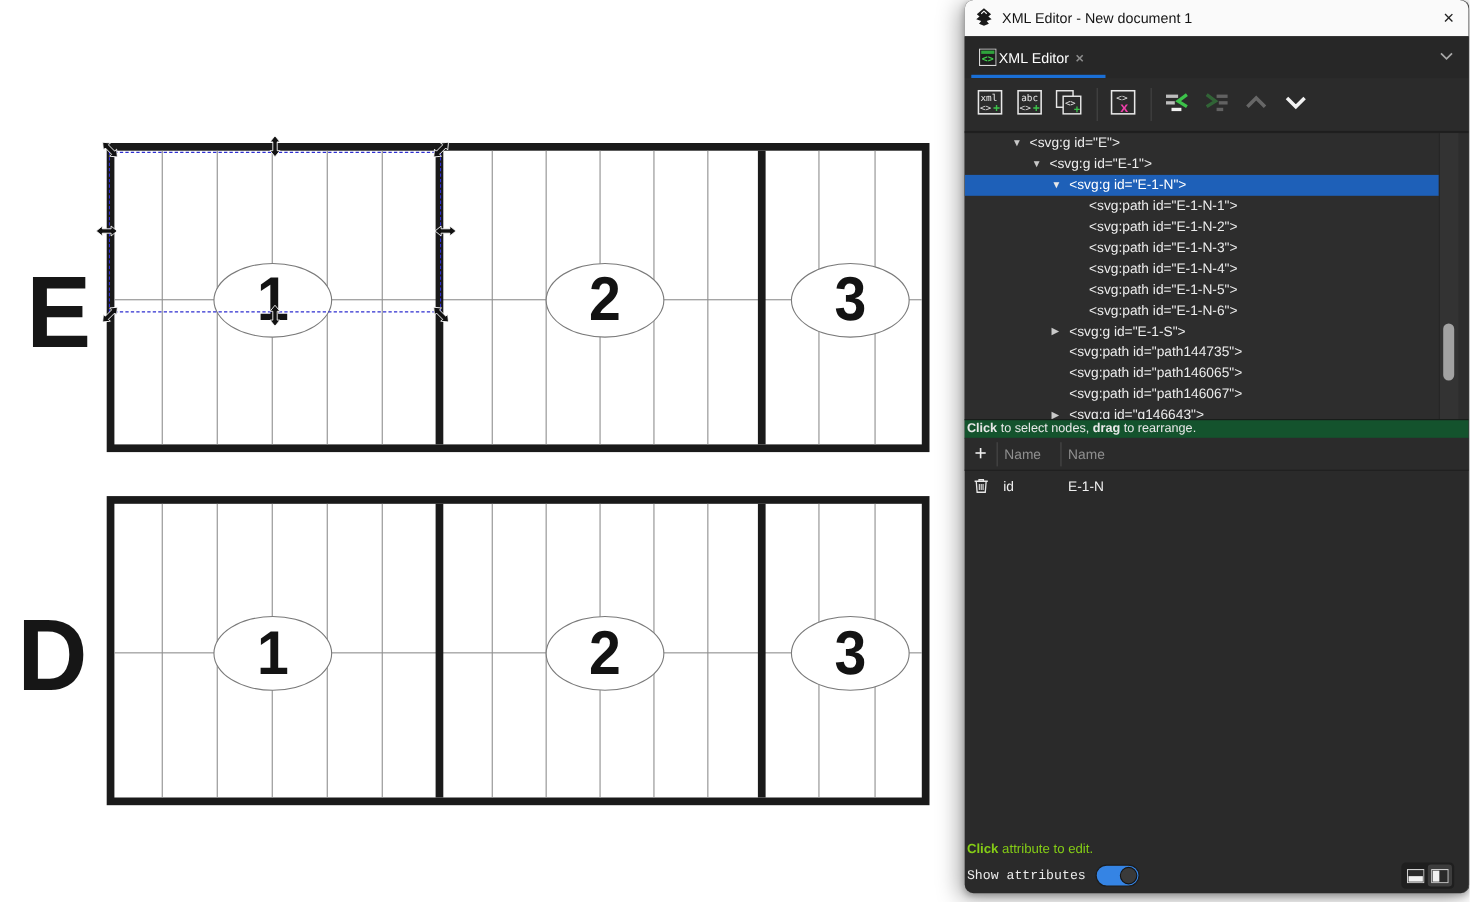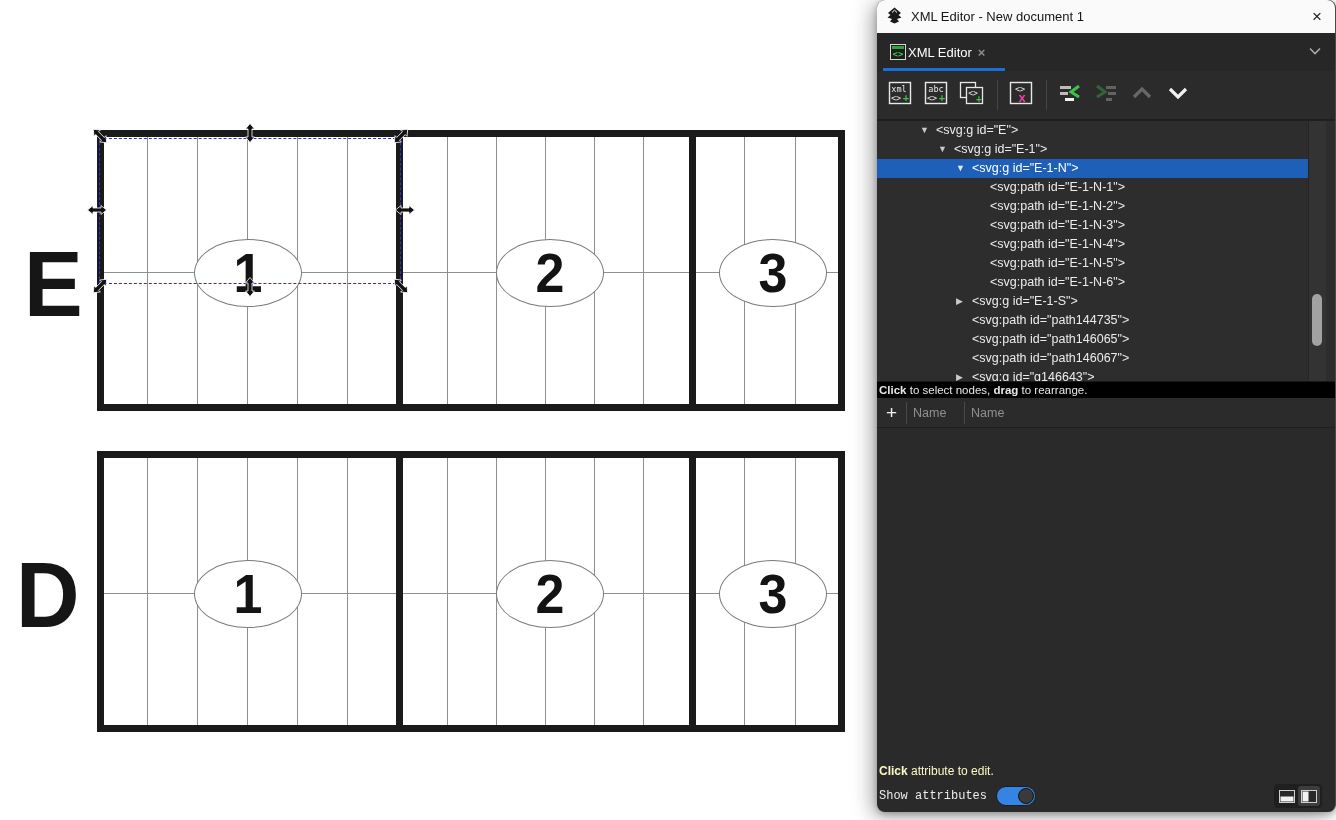--- a/index.html
+++ b/index.html
@@ -70,40 +70,40 @@
   }
   .trow.selected{background:#1e60b8;color:#ffffff;}
   .tri{width:16px;font-size:9px;color:#c9c9c9;display:inline-block;text-align:left;flex:none;}
   .trow.selected .tri{color:#e8e8e8;}
   #tree-scroll{
     position:absolute;right:9px;top:0;bottom:0;width:17px;background:#333333;
     border-left:1px solid #252525;
   }
   #tree-thumb{position:absolute;left:3px;top:173px;width:10px;height:52px;border-radius:5px;background:#a2a2a2;}
   #tree-hint{
-    position:absolute;left:0;top:381px;right:0;height:17px;background:#000000;
+    position:absolute;left:0;top:381px;right:0;height:17px;background:#14532d;
     border-top:1px solid #191919;color:#e8e8e8;font-size:11.5px;line-height:17px;padding-left:2px;
   }
   #tree-hint b, #attr-hint b{font-weight:bold;}
   
   #attr-header{
     position:absolute;left:0;top:398px;right:0;height:30px;background:#2b2b2b;
     border-bottom:1px solid #1f1f1f;display:flex;align-items:center;box-sizing:border-box;
   }
   #attr-add{width:29px;text-align:center;color:#f0f0f0;font-size:19px;line-height:28px;}
   .attr-colsep{width:1px;height:22px;background:#4a4a4a;}
   .attr-colname{color:#909090;font-size:12.5px;font-weight:normal;padding-left:6px;}
   .attr-colname.name{width:51px;}
   #attr-rows{position:absolute;left:0;top:428px;right:0;}
   .arow{height:27px;display:flex;align-items:center;color:#f0f0f0;font-size:12.5px;}
   .arow .trash{width:29px;display:flex;justify-content:center;}
   .arow .aname{width:58px;padding-left:6px;}
   .arow .avalue{padding-left:1px;}
   
-  #attr-hint{position:absolute;left:2px;top:764px;color:#fef9c3;font-size:12px;}
+  #attr-hint{position:absolute;left:2px;top:764px;color:#84cc16;font-size:12px;}
   #show-attrs{position:absolute;left:2px;top:786px;display:flex;align-items:center;color:#ececec;font-size:12px;font-family:Liberation Mono, monospace;}
   #toggle{
     width:40px;height:20px;border-radius:10px;background:#3584e4;margin-left:9px;
     position:relative;border:1px solid #1c1c1c;box-sizing:border-box;
   }
   #toggle .knob{
     position:absolute;right:1px;top:1px;width:16px;height:16px;border-radius:50%;
     background:#3a3a3a;border:1px solid #141414;box-sizing:border-box;
   }
   #layout-btns{position:absolute;right:13px;top:784px;display:flex;background:#1f1f1f;border-radius:4px;padding:2px;}
@@ -392,20 +392,32 @@
     <b>Click</b><span> to select nodes, </span><b>drag</b><span> to rearrange.</span>
   </div>
 
   <div id="attr-header">
     <div id="attr-add">+</div>
     <div class="attr-colsep"></div>
     <div class="attr-colname name">Name</div>
     <div class="attr-colsep"></div>
     <div class="attr-colname">Name</div>
   </div>
+  <div id="attr-rows">
+      <div class="arow">
+        <span class="trash">
+      <svg width="14" height="15" viewBox="0 0 14 15">
+            <path d="M1 3.5 h12 M5 3.5 V2 h4 v1.5 M2.5 3.5 l0.8 10 h7.4 l0.8 -10" stroke="#e8e8e8" stroke-width="1.2" fill="none"></path>
+            <path d="M5.3 6 v5.5 M7 6 v5.5 M8.7 6 v5.5" stroke="#e8e8e8" stroke-width="1"></path>
+          </svg>
+    </span>
+    <span class="aname">id</span>
+    <span class="avalue">E-1-N</span>
+      </div>
+    </div>
 
   <div id="attr-hint">
     <b>Click</b><span> attribute to edit.</span>
   </div>
 
   <div id="show-attrs">
     <span>Show attributes</span>
     <div id="toggle">
         <div class="knob"></div>
       </div>

